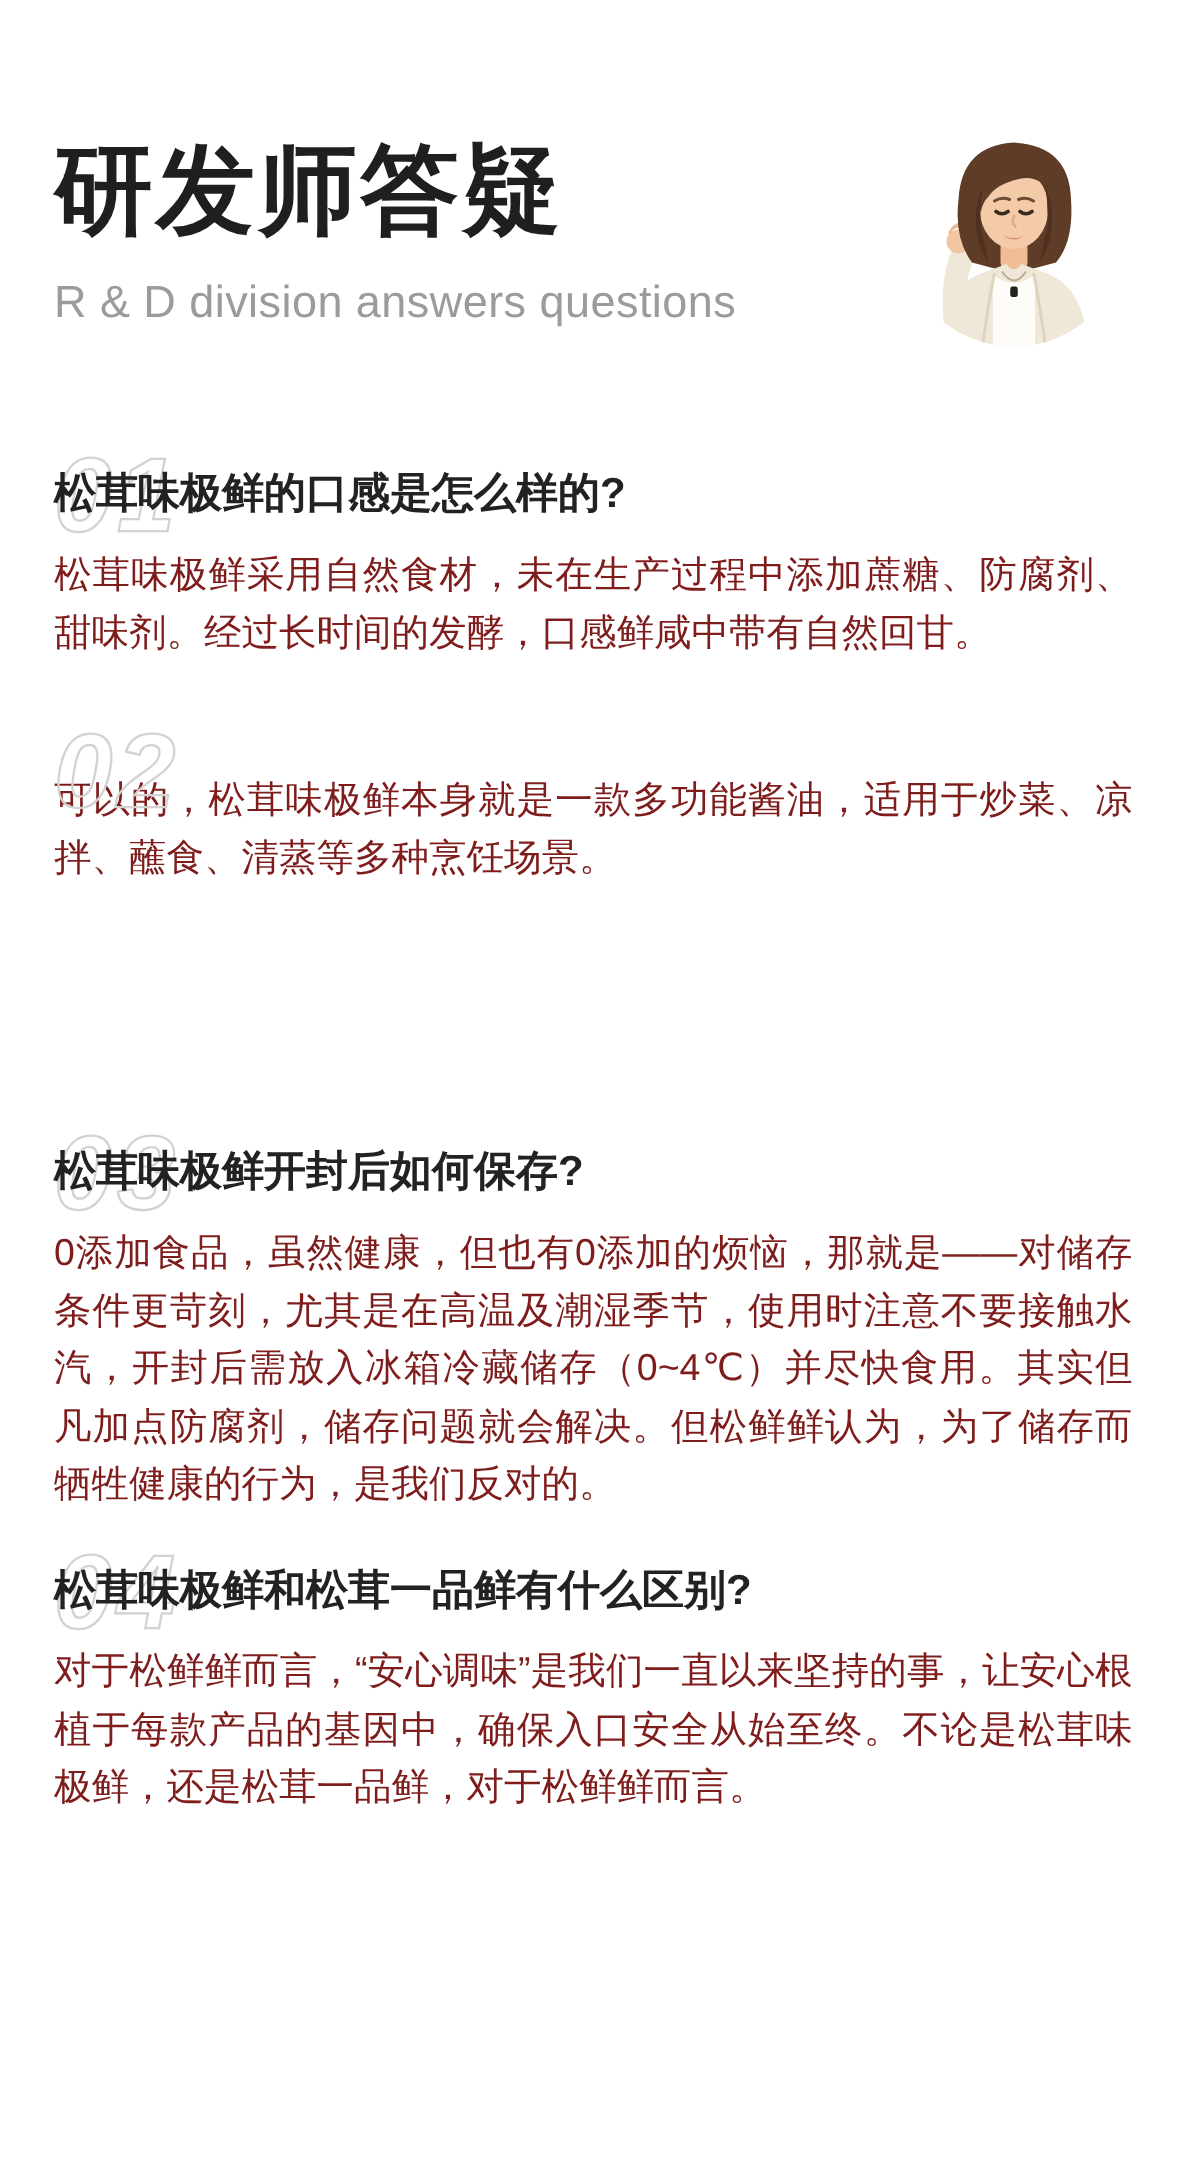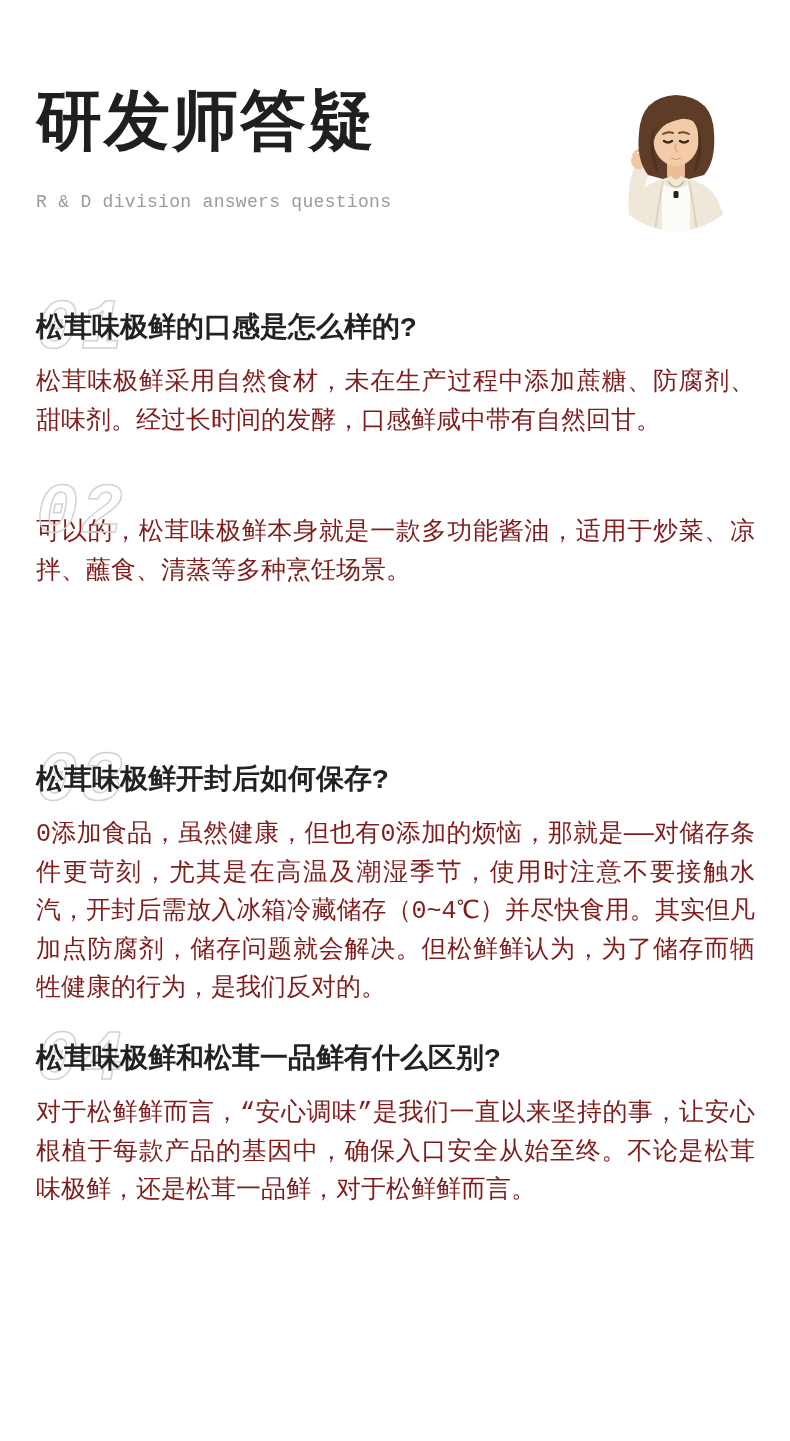--- a/index.html
+++ b/index.html
@@ -2,30 +2,30 @@
 <html><head>
 <meta charset="utf-8">
 <style>
   * { margin: 0; padding: 0; box-sizing: border-box; }
   html, body { background: #ffffff; }
   body {
     width: 790px; height: 1441px;
     font-family: "Liberation Sans", "DejaVu Sans", sans-serif;
     overflow: hidden;
   }
-  .page { position: relative; width: 695px; height: 1441px; background: #ffffff; font-family: Liberation Mono, monospace; }
+  .page { position: relative; width: 695px; height: 1441px; background: #ffffff; }
 
   
   .header { position: absolute; left: 36px; top: 86px; width: 718px; }
   .title {
     font-size: 66px; line-height: 80px; font-weight: 900;
     color: #1f1f1f; letter-spacing: 2px; white-space: nowrap;
   }
   .subtitle {
-    margin-top: 22px; font-size: 18px; line-height: 28px;
+    margin-top: 22px; font-size: 30px; line-height: 28px;
     color: #9b9b9b; letter-spacing: 0.3px; white-space: nowrap;
   }
   .portrait {
     position: absolute; left: 565px; top: -5px;
     width: 150px; height: 150px; border-radius: 50%;
     overflow: hidden; background: #ffffff;
   }
   .portrait svg { display: block; width: 150px; height: 150px; }
 
   

